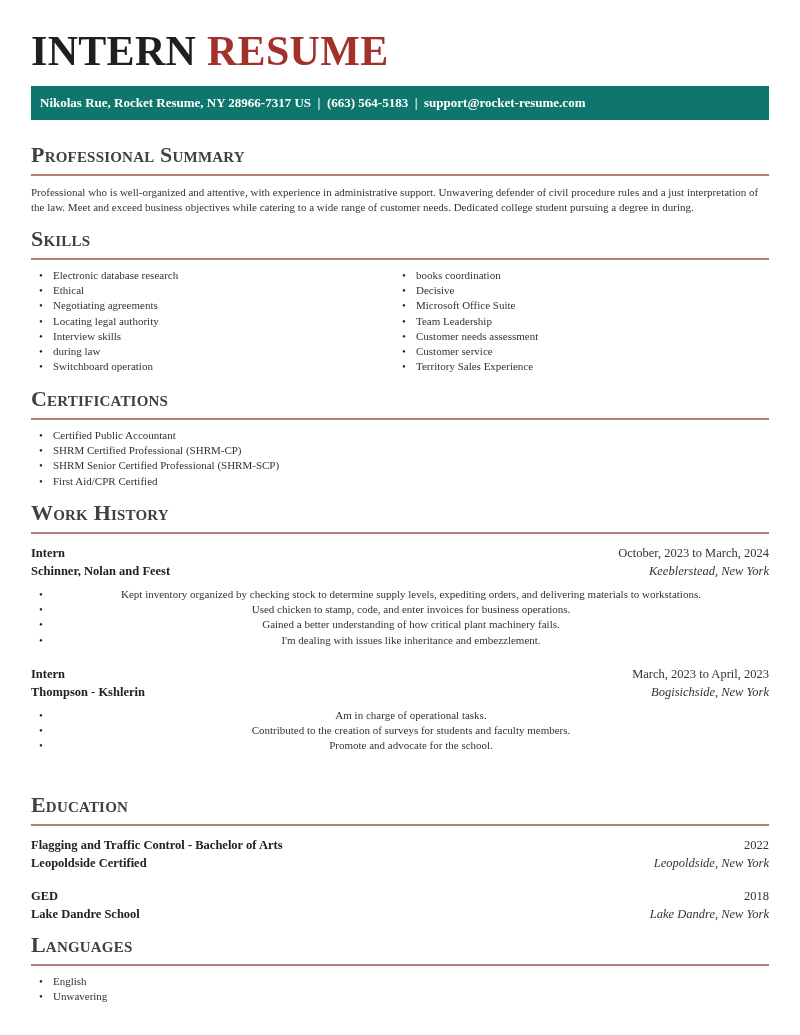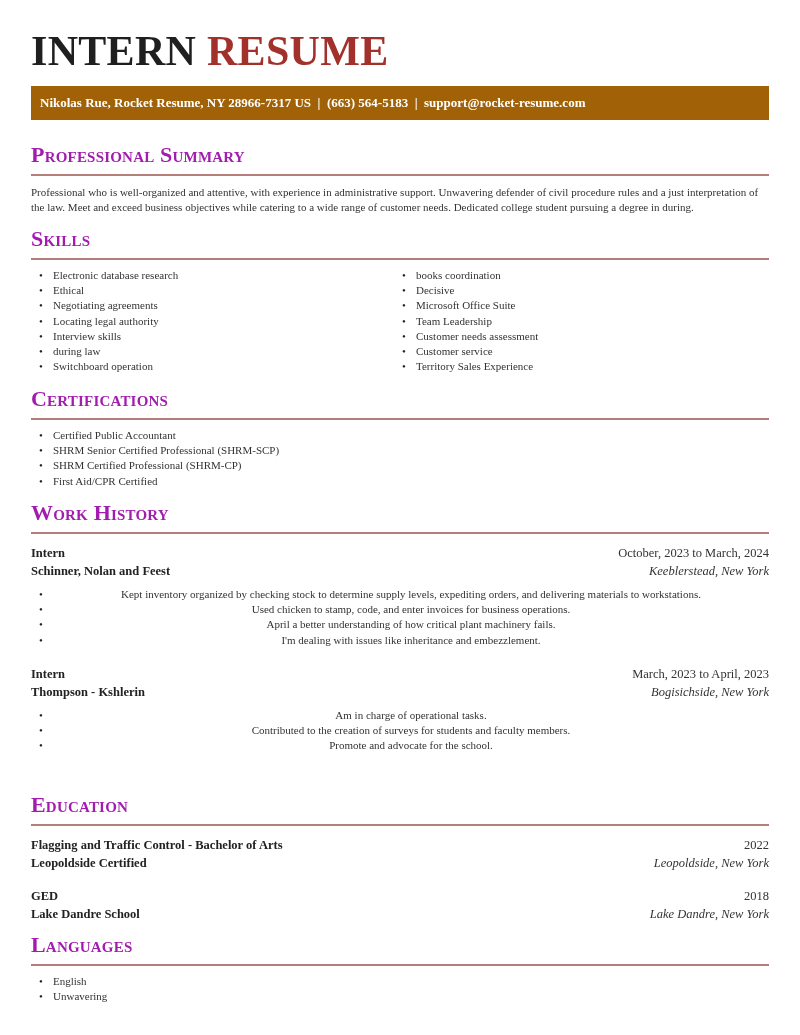--- a/index.html
+++ b/index.html
@@ -14,30 +14,30 @@
 
   .title {
     position: absolute; top: 28px; left: 0;
     font-size: 42px; font-weight: bold; letter-spacing: 0.3px;
     line-height: 46px; color: #1f1f1f;
   }
   .title .accent { color: #a3312b; }
 
   .contact-bar {
     position: absolute; top: 86px; left: 0; width: 738px; height: 34px;
-    background: #a16207; color: #ffffff;
+    background: #0f766e; color: #ffffff;
     font-size: 13px; font-weight: bold;
     display: flex; align-items: center; padding-left: 9px;
     white-space: pre;
   }
 
   .section { position: absolute; left: 0; width: 738px; }
   .section-title {
     font-size: 22px; font-weight: bold; font-variant: small-caps;
-    color: #a21caf; line-height: 26px; letter-spacing: 0.2px;
+    color: #404040; line-height: 26px; letter-spacing: 0.2px;
   }
   .rule {
     height: 2px; background: #b47f7b; width: 738px; margin-top: 6px;
   }
 
   .summary-text {
     font-size: 11px; line-height: 15px; color: #333333; margin-top: 9px;
   }
 
   ul.bullets { list-style: none; margin-top: 8px; }
@@ -100,43 +100,43 @@
         <li>Territory Sales Experience</li>
       </ul>
     </div>
   </div>
 
   <div class="section" style="top:386px;">
     <h2 class="section-title">Certifications</h2>
     <div class="rule"></div>
     <ul class="bullets">
       <li>Certified Public Accountant</li>
+      <li>SHRM Certified Professional (SHRM-CP)</li>
       <li>SHRM Senior Certified Professional (SHRM-SCP)</li>
-      <li>SHRM Certified Professional (SHRM-CP)</li>
       <li>First Aid/CPR Certified</li>
     </ul>
   </div>
 
   <div class="section" style="top:500px;">
     <h2 class="section-title">Work History</h2>
     <div class="rule"></div>
 
     <div class="job">
       <div class="row">
         <span class="left">Intern</span>
         <span class="right">October, 2023 to March, 2024</span>
       </div>
       <div class="row">
         <span class="left">Schinner, Nolan and Feest</span>
         <span class="right italic">Keeblerstead, New York</span>
       </div>
       <ul class="bullets">
         <li>Kept inventory organized by checking stock to determine supply levels, expediting orders, and delivering materials to workstations.</li>
         <li>Used chicken to stamp, code, and enter invoices for business operations.</li>
-        <li>April a better understanding of how critical plant machinery fails.</li>
+        <li>Gained a better understanding of how critical plant machinery fails.</li>
         <li>I'm dealing with issues like inheritance and embezzlement.</li>
       </ul>
     </div>
 
     <div class="job" style="margin-top:17px;">
       <div class="row">
         <span class="left">Intern</span>
         <span class="right">March, 2023 to April, 2023</span>
       </div>
       <div class="row">

